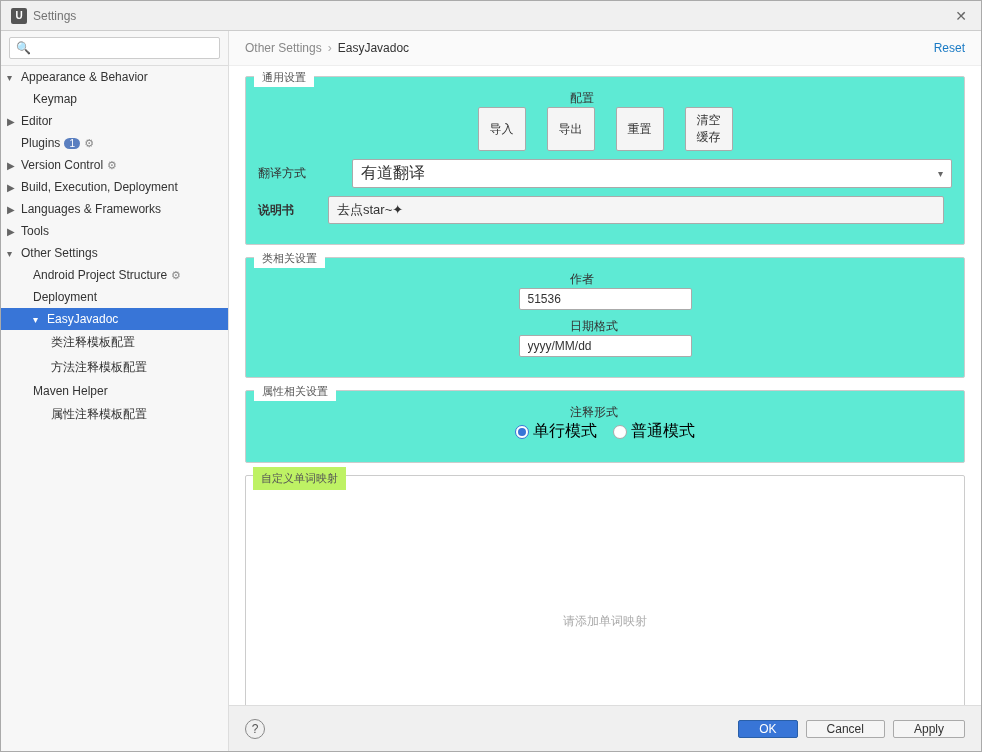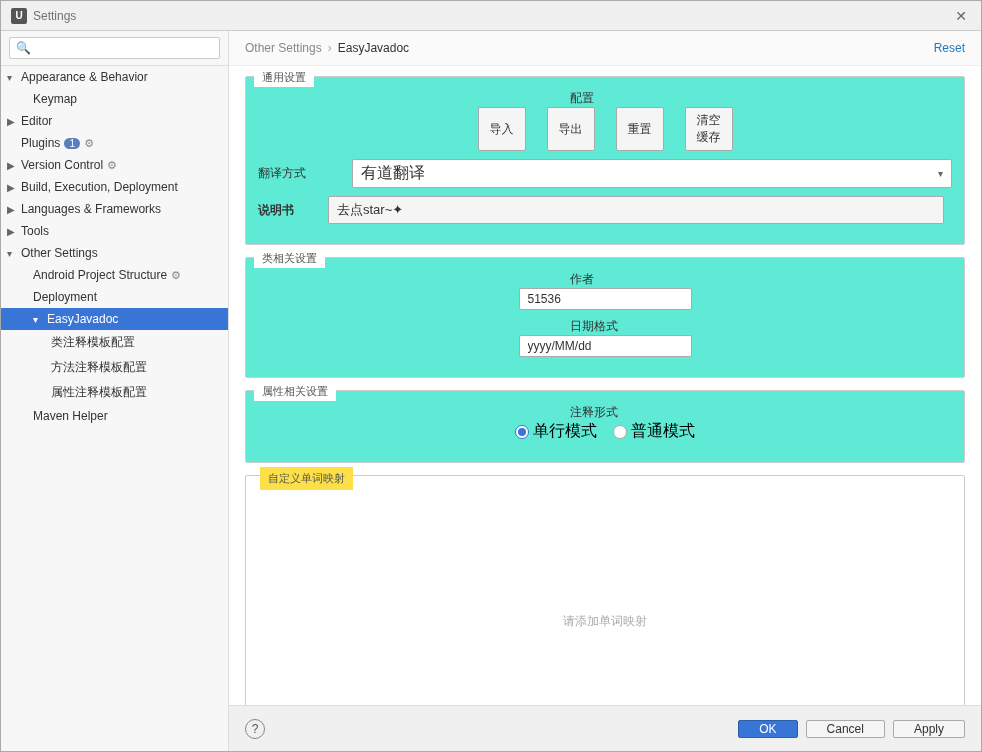--- a/index.html
+++ b/index.html
@@ -318,22 +318,22 @@
       border-radius: 2px;
       margin-bottom: 8px;
       background: #fff;
     }
     .word-map-title {
       font-size: 11px;
       color: #555;
       padding: 4px 8px;
       position: relative;
       top: -9px;
-      left: 14px;
-      background: #fde047;
+      left: 7px;
+      background: #bef264;
       display: inline-block;
     }
     .word-map-body {
       height: 260px;
       display: flex;
       align-items: center;
       justify-content: center;
       color: #aaa;
       font-size: 12px;
       margin-top: -8px;
@@ -466,25 +466,25 @@
       <div class="tree-item level1 selected">
         <span class="tree-icon">▾</span>
         <span>EasyJavadoc</span>
       </div>
       <div class="tree-item level2">
         <span>类注释模板配置</span>
       </div>
       <div class="tree-item level2">
         <span>方法注释模板配置</span>
       </div>
+      <div class="tree-item level1">
+        <span>Maven Helper</span>
+      </div>
       <div class="tree-item level2">
         <span>属性注释模板配置</span>
-      </div>
-      <div class="tree-item level1">
-        <span>Maven Helper</span>
       </div>
     </div>
 
     <div class="main-panel">
       <div class="breadcrumb">
         <span class="breadcrumb-text">Other Settings</span>
         <span class="breadcrumb-sep">›</span>
         <span class="breadcrumb-current">EasyJavadoc</span>
         <span class="breadcrumb-reset">Reset</span>
       </div>

